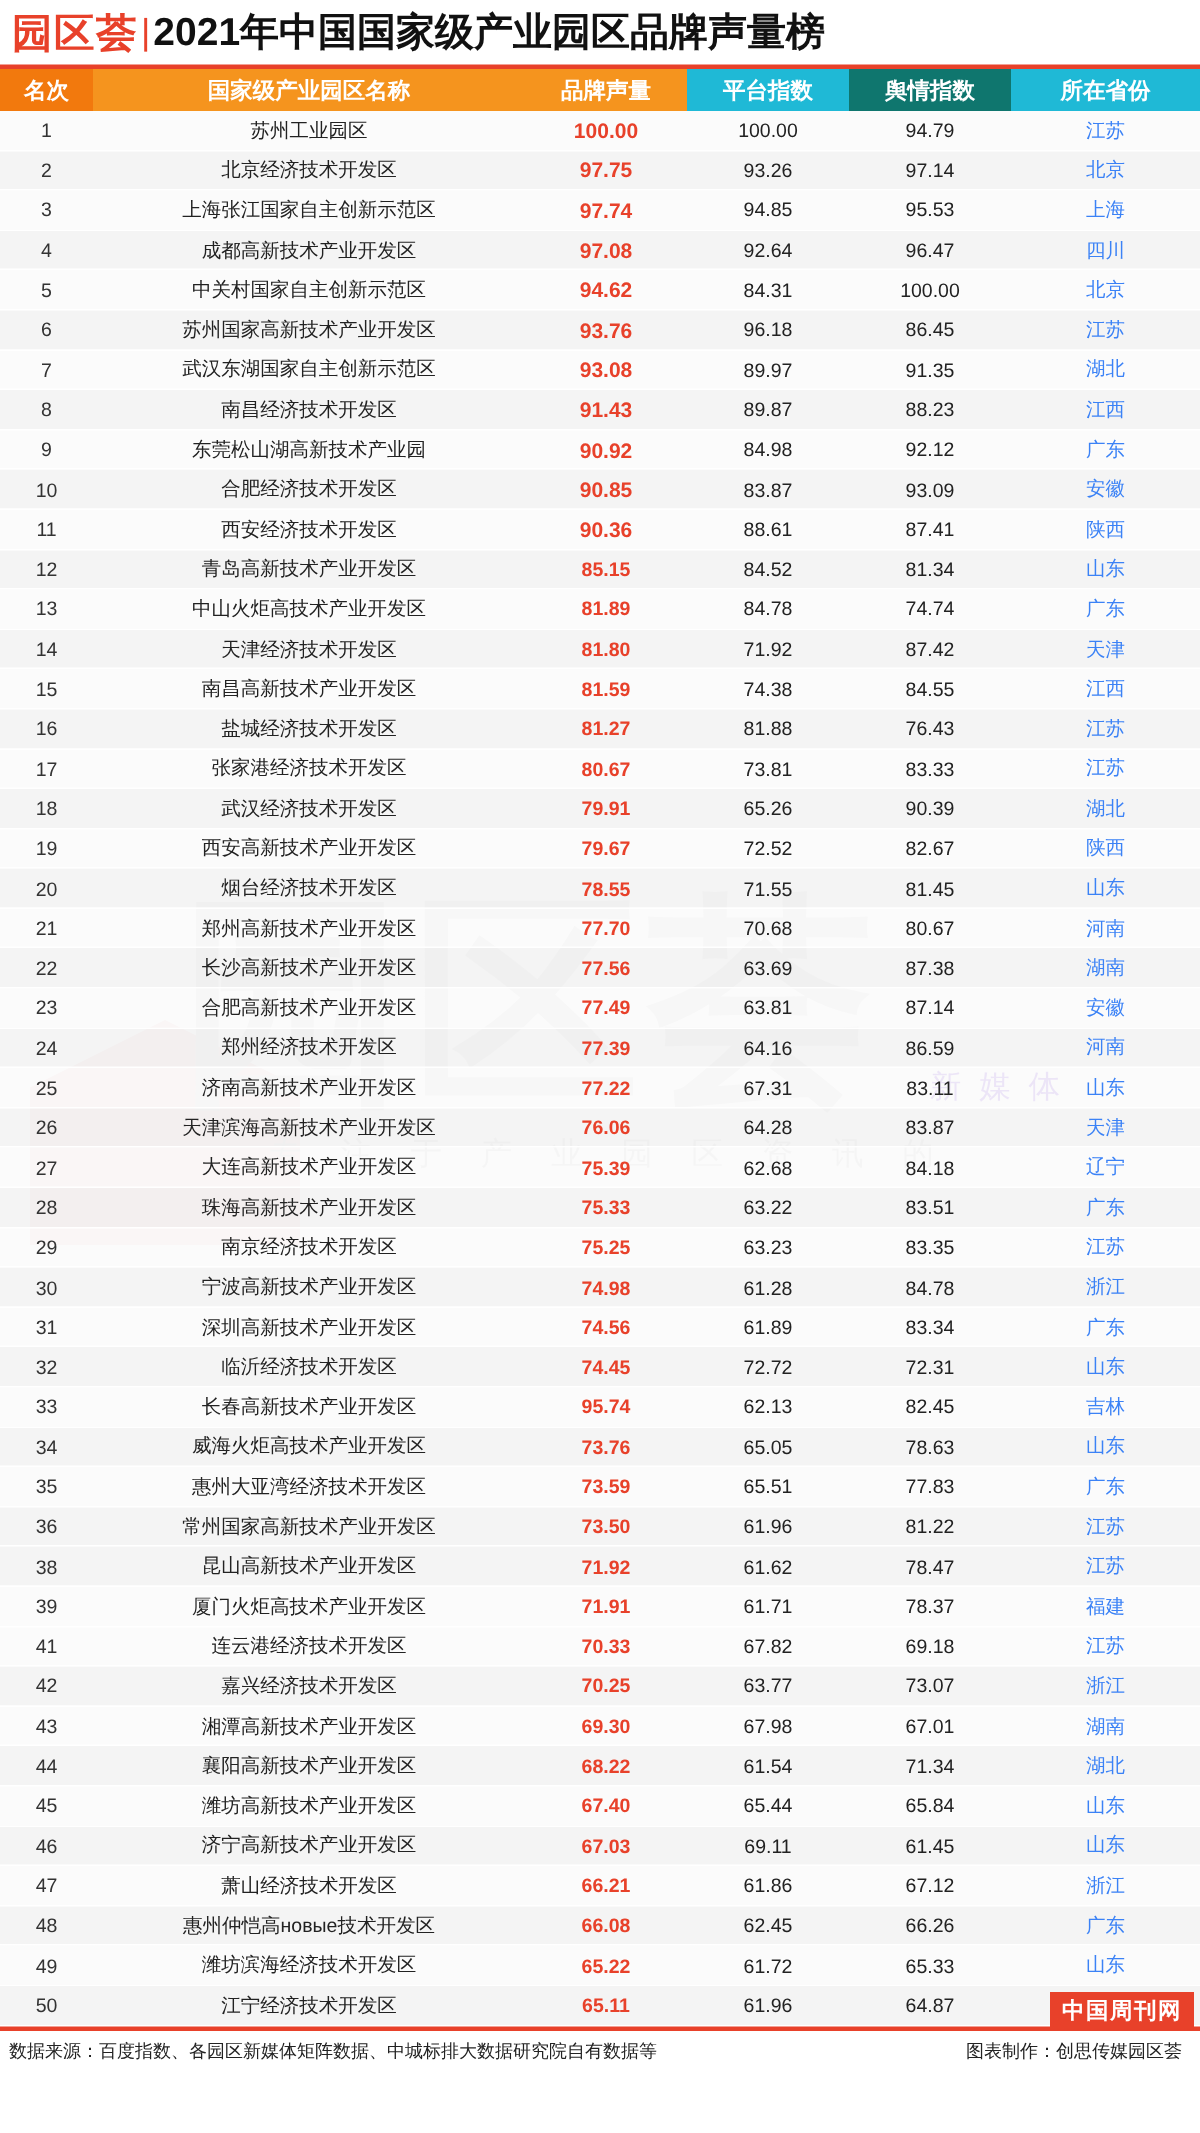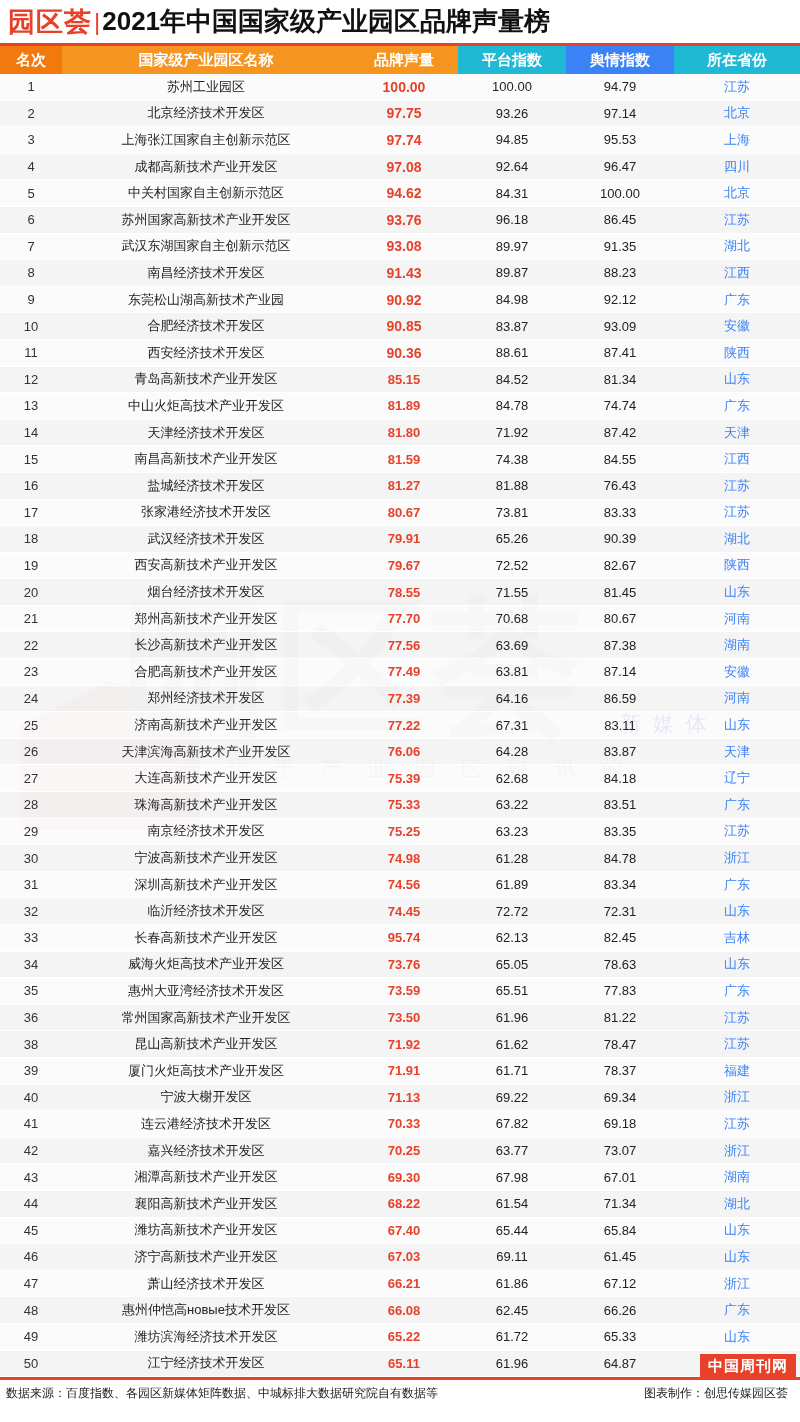--- a/index.html
+++ b/index.html
@@ -116,21 +116,21 @@
     color: #fff;
     height: 28px;
     padding: 0;
     text-align: center;
     border: none;
   }
   th.h-rank   { background: #f2790d; width: 62px; margin-left: 16px; }
   th.h-name   { background: #f5941e; width: 288px; }
   th.h-brand  { background: #f5941e; width: 108px; }
   th.h-plat   { background: #1fb9d6; width: 108px; }
-  th.h-opin   { background: #3b82f6; width: 108px; }
+  th.h-opin   { background: #0f766e; width: 108px; }
   th.h-prov   { background: #1fb9d6; width: 126px; }
 
   table.rank td {
     height: 25.6px;
     padding: 0;
     font-size: 13px;
     text-align: center;
     border-bottom: 1px solid #ffffff;
     vertical-align: middle;
     background-clip: padding-box;
@@ -503,28 +503,20 @@
           <td class="c-prov">江苏</td>
         </tr>
         <tr class="odd">
           <td class="c-rank">39</td>
           <td class="c-name">厦门火炬高技术产业开发区</td>
           <td class="c-brand">71.91</td>
           <td class="c-plat">61.71</td>
           <td class="c-opin">78.37</td>
           <td class="c-prov">福建</td>
         </tr>
-        <tr class="even">
-          <td class="c-rank">40</td>
-          <td class="c-name">宁波大榭开发区</td>
-          <td class="c-brand">71.13</td>
-          <td class="c-plat">69.22</td>
-          <td class="c-opin">69.34</td>
-          <td class="c-prov">浙江</td>
-        </tr>
         <tr class="odd">
           <td class="c-rank">41</td>
           <td class="c-name">连云港经济技术开发区</td>
           <td class="c-brand">70.33</td>
           <td class="c-plat">67.82</td>
           <td class="c-opin">69.18</td>
           <td class="c-prov">江苏</td>
         </tr>
         <tr class="even">
           <td class="c-rank">42</td>

